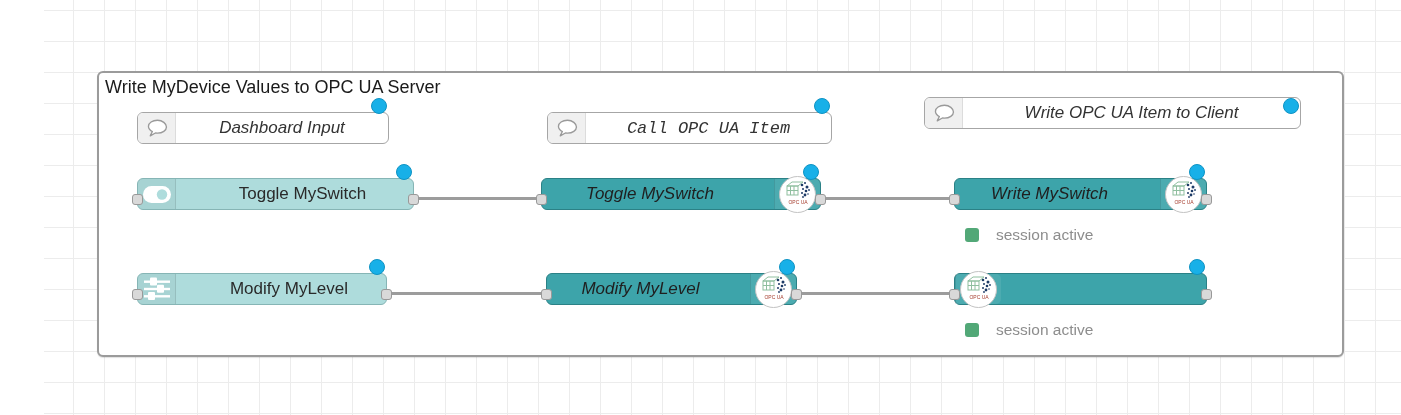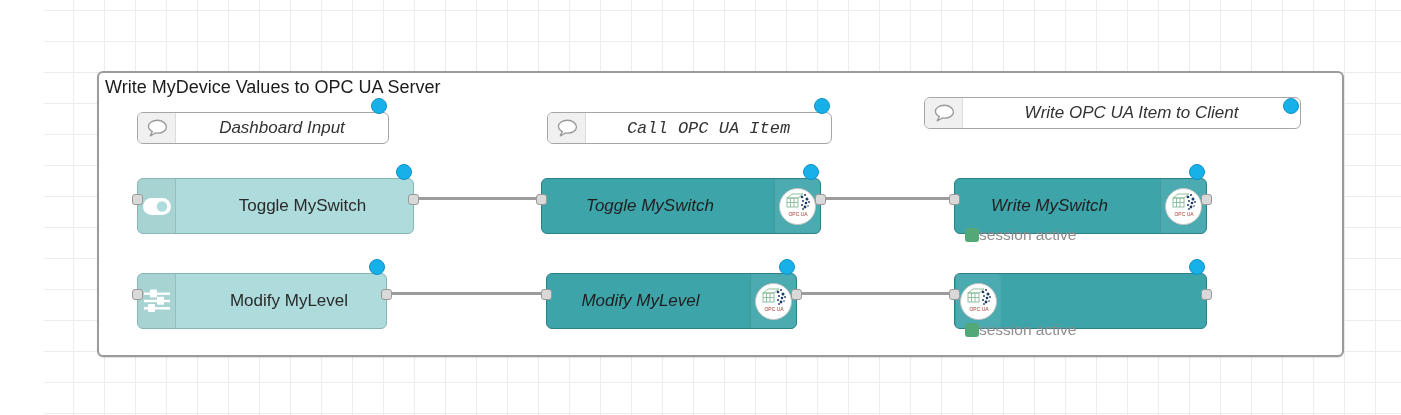--- a/index.html
+++ b/index.html
@@ -29,21 +29,21 @@
   }
   .comment .icon-region {
     width:38px; flex:none; background:#f0f0f0; border-right:1px solid #dcdcdc;
     border-radius:5px 0 0 5px; display:flex; align-items:center; justify-content:center;
   }
   .comment .lbl {
     flex:1; display:flex; align-items:center; justify-content:center;
     font-style:italic; font-size:17px; color:#333; white-space:nowrap; padding:0 8px;
   }
   .node {
-    position:absolute; height:56px; border-radius:6px; display:flex; align-items:stretch;gap:16px;
+    position:absolute; height:32px; border-radius:6px; display:flex; align-items:stretch;gap:16px;
   }
   .node-light { background:#aedcdc; border:1px solid #86b5b5; }
   .node-dark  { background:#3da4aa; border:1px solid #2b8186; }
   .node .lbl {
     flex:1; display:flex; align-items:center; justify-content:center;
     font-size:17px; color:#2a2a2a; white-space:nowrap; padding:0 6px;
   }
   .node-dark .lbl { font-style:italic; color:#1f1f1f; }
   .icon-left {
     width:38px; flex:none; background:rgba(0,0,0,0.04);
@@ -63,21 +63,21 @@
     position:absolute; width:11px; height:11px; background:#d9d9d9;
     border:1px solid #999; border-radius:3px; top:15px; z-index:5;
   }
   .port.in  { left:-6px; }
   .port.out { right:-6px; }
   .wire { position:absolute; height:3px; background:#9c9c9c; z-index:1; }
   .dot {
     position:absolute; width:16px; height:16px; border-radius:50%;
     background:#18b0e8; border:1px solid #0e93c4; z-index:8;
   }
-  .status { position:absolute; display:flex; align-items:center; gap:0; z-index:4; }
+  .status { position:absolute; display:flex; align-items:center; gap:17px; z-index:4; }
   .status .sq { width:14px; height:14px; border-radius:3px; background:#52a877; flex:none; }
   .status .txt { font-size:15.5px; color:#8d8d8d; white-space:nowrap; }
   svg { display:block; }
 </style>
 </head>
 <body>
 
 <div class="canvas">
 
   <div class="group"></div>

